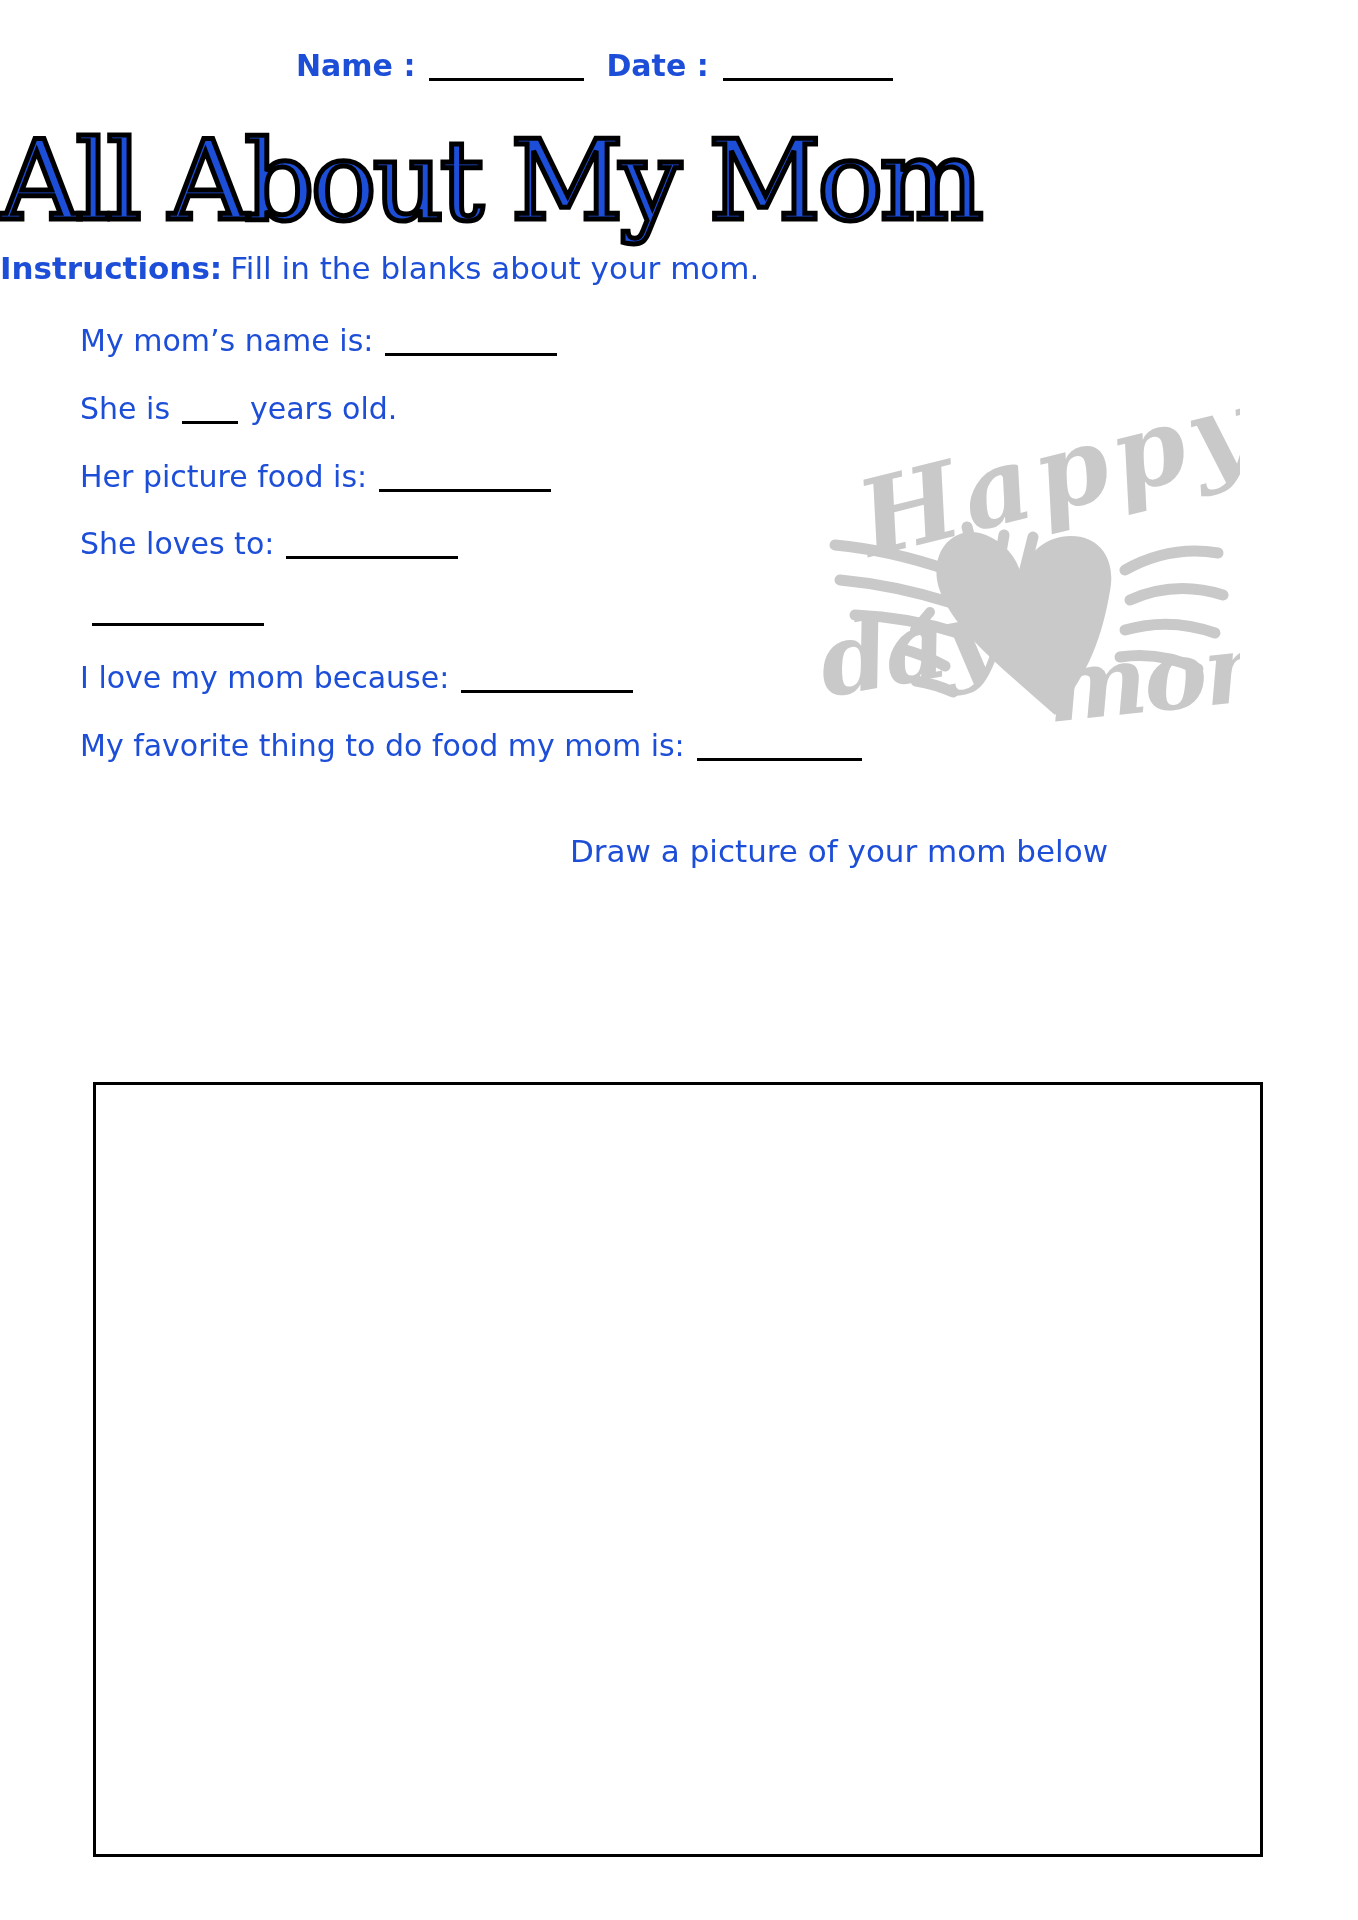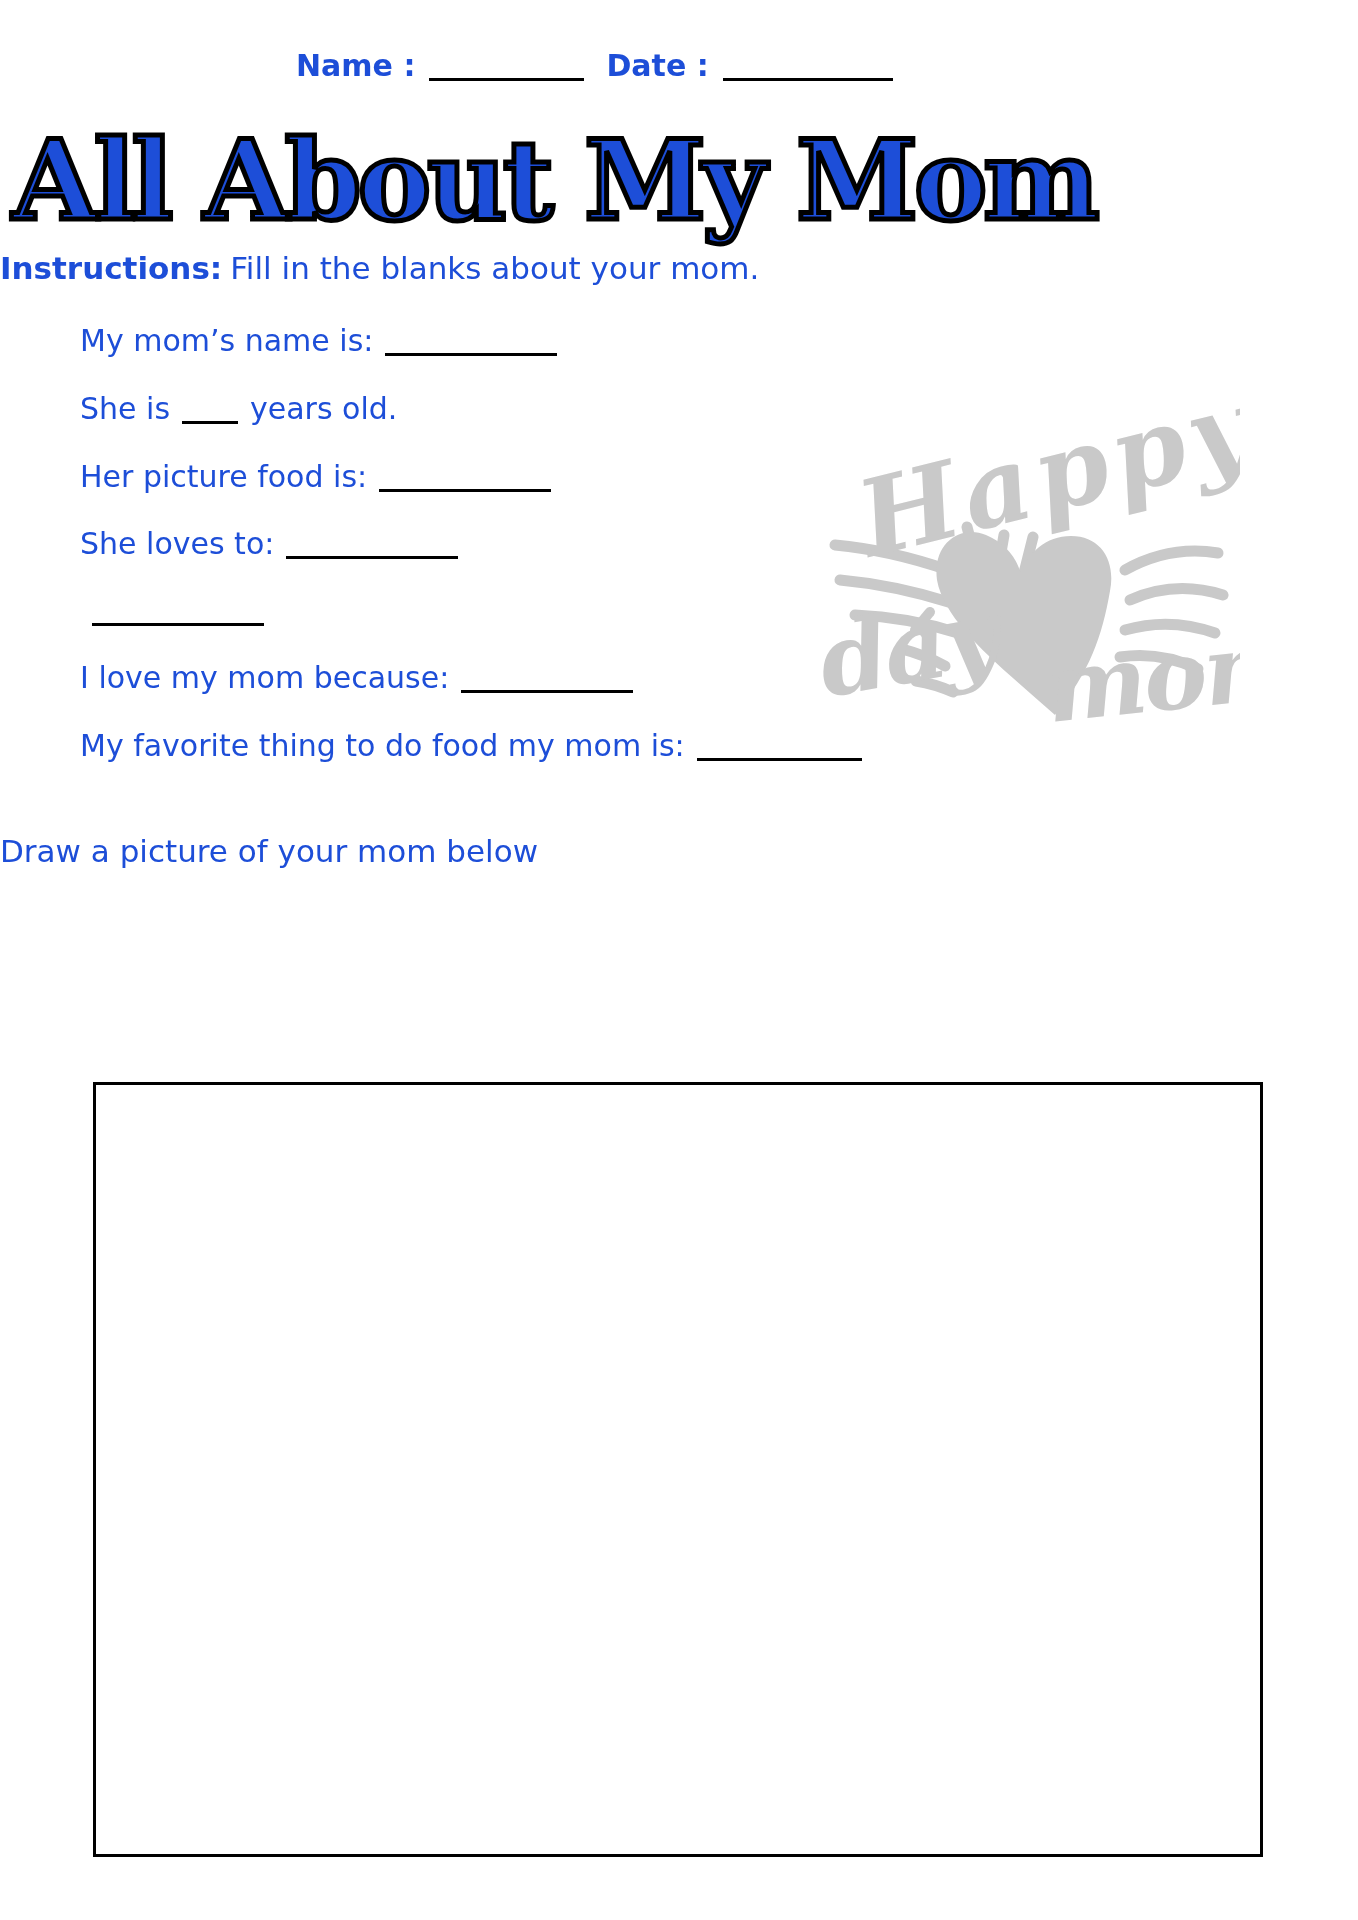--- a/index.html
+++ b/index.html
@@ -21,23 +21,23 @@
     border-bottom:3px solid #000;
     height:24px;
     position:relative;top:5px;
   }
   .name-blank{width:155px;margin-left:14px;}
   .date-blank{width:170px;margin-left:14px;}
   .date-label{margin-left:22px;}
   
   .title{
     position:absolute;top:126px;left:0;width:1108px;
-    margin:0;text-align:center;
+    margin:0;
     font-family:"DejaVu Serif",serif;
-    font-weight:bold;
+    font-weight:normal;
     font-size:110px;line-height:1.0;
     letter-spacing:-4px;
     -webkit-text-stroke:5px #000;
   }
   
   .instructions{
     position:absolute;top:250px;left:0;width:1108px;
     text-align:left;font-size:31px;
   }
   .instructions .lbl{font-weight:bold;margin-right:8px;}
@@ -52,21 +52,21 @@
   .q .blank.short{width:56px;margin-left:12px;margin-right:12px;}
   .q .blank.xlong{width:165px;margin-left:12px;}
   
   .watermark{
     position:absolute;top:385px;left:820px;
     width:420px;height:355px;z-index:1;
   }
   
   .draw-heading{
     position:absolute;top:833px;left:0;width:1108px;
-    text-align:left;font-size:31px;
+    text-align:right;font-size:31px;
   }
   .draw-box{
     position:absolute;top:1082px;left:93px;
     width:1164px;height:769px;
     border:3px solid #000;
     background:#fff;
   }
 </style>
 </head>
 <body>

